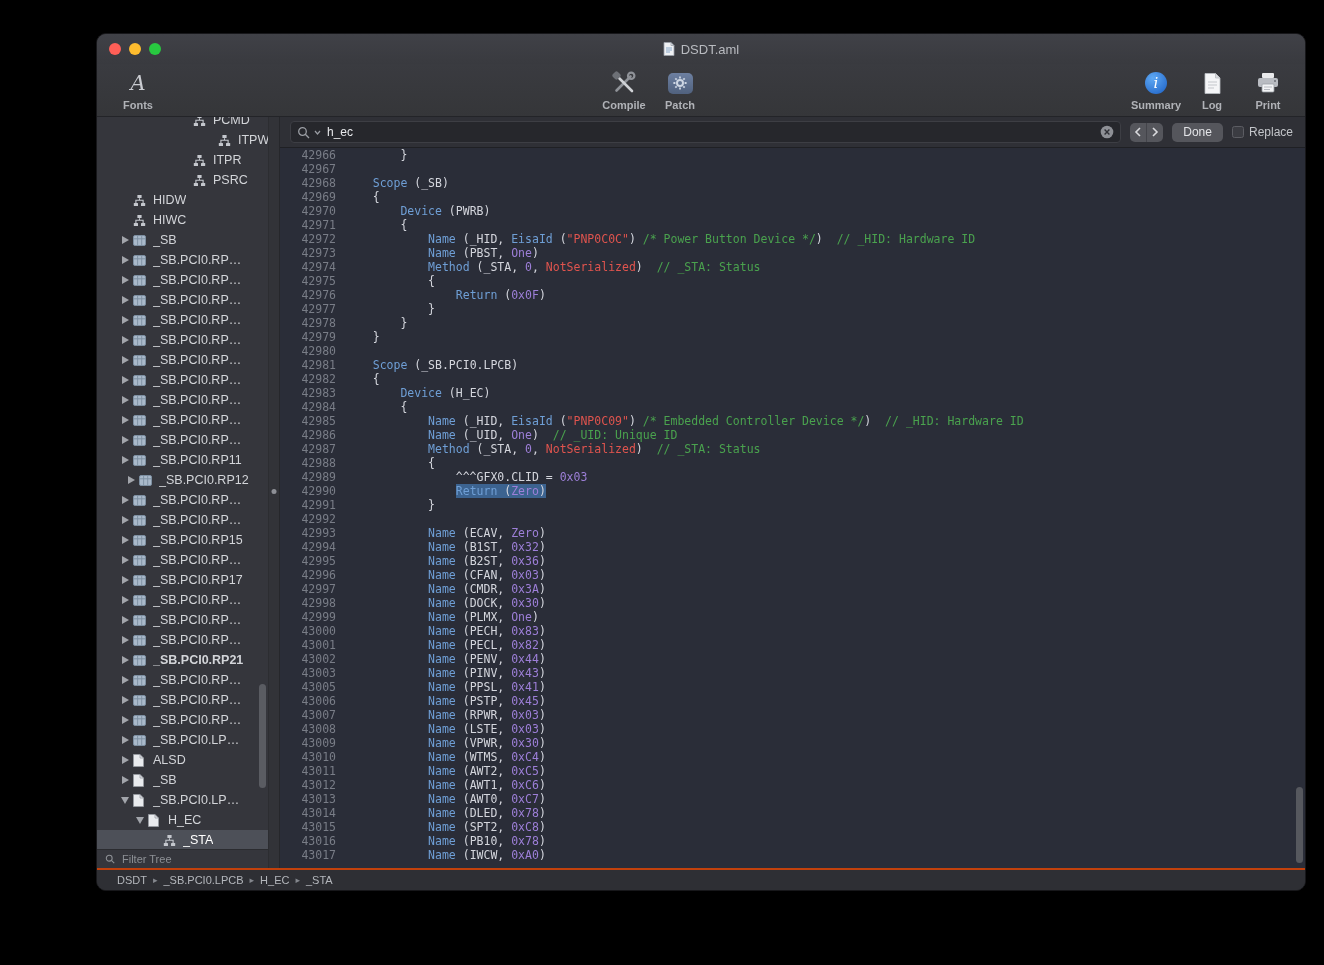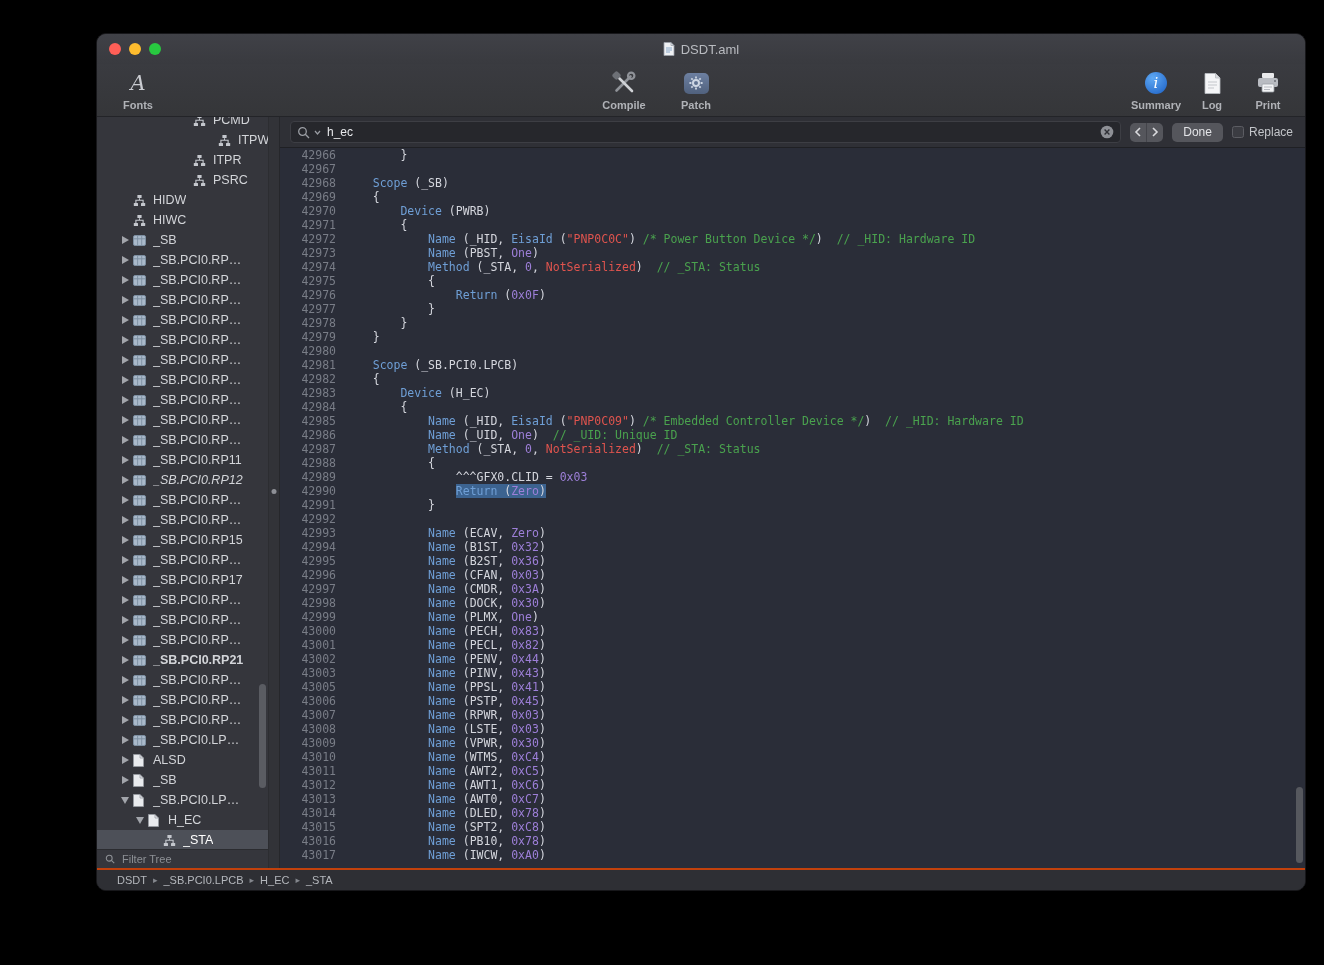--- a/index.html
+++ b/index.html
@@ -13,21 +13,21 @@
   .traffic{display:flex;gap:8px;margin-left:12px;z-index:2;}
   .light{width:12px;height:12px;border-radius:50%;}
   .title-center{position:absolute;left:0;right:0;top:0;bottom:0;display:flex;justify-content:center;align-items:center;gap:6px;color:#b9bbc0;font-size:13px;}
 
   
   .toolbar{height:52px;flex:0 0 auto;background:linear-gradient(#3a3b40,#353639);border-bottom:1px solid #232428;display:flex;align-items:center;position:relative;}
   .tb-item{display:flex;flex-direction:column;align-items:center;gap:2px;width:54px;cursor:default;}
   .tb-icon{height:27px;display:flex;align-items:center;justify-content:center;}
   .tb-label{font-size:11px;color:#b0b2b7;font-weight:bold;}
   .tb-left{margin-left:14px;display:flex;}
-  .tb-center{position:absolute;left:500px;display:flex;gap:18px;}
+  .tb-center{position:absolute;left:500px;display:flex;gap:2px;}
   .tb-right{margin-left:auto;margin-right:10px;display:flex;gap:2px;}
   .fonts-glyph{font-family:"DejaVu Serif",serif;font-style:italic;font-size:21px;color:#caccd1;line-height:1;}
   .patch-box{width:25px;height:21px;border-radius:5px;background:linear-gradient(#6d80a1,#50617e);display:flex;align-items:center;justify-content:center;}
   .summary-circle{width:22px;height:22px;border-radius:50%;background:radial-gradient(circle at 35% 28%,#5fa9f4,#1b5fc4);display:flex;align-items:center;justify-content:center;}
   .summary-glyph{font-family:"DejaVu Serif",serif;font-style:italic;font-size:15px;color:#fff;line-height:1;}
 
   
   .body-row{flex:1;display:flex;min-height:0;}
 
   
@@ -395,21 +395,21 @@
                 <span class="tri-c"></span>
               </span>
               <span class="tree-icon">
                 <svg width="13" height="11" viewBox="0 0 13 11">
                   <rect x="0.5" y="0.5" width="12" height="10" rx="1.5" fill="#a9b9ca" stroke="#7d8fa1"></rect>
                   <path d="M0.5 3.8h12M4.6 0.5v10M8.7 0.5v10" stroke="#7d8fa1" stroke-width="0.9" fill="none"></path>
                 </svg>
               </span>
               <span class="tree-label">_SB.PCI0.RP11</span>
             </div>
-            <div class="tree-row" style="padding-left: 20px; font-style: italic;">
+            <div class="tree-row" style="padding-left: 26px;">
               <span class="disc">
                 <span class="tri-c"></span>
               </span>
               <span class="tree-icon">
                 <svg width="13" height="11" viewBox="0 0 13 11">
                   <rect x="0.5" y="0.5" width="12" height="10" rx="1.5" fill="#a9b9ca" stroke="#7d8fa1"></rect>
                   <path d="M0.5 3.8h12M4.6 0.5v10M8.7 0.5v10" stroke="#7d8fa1" stroke-width="0.9" fill="none"></path>
                 </svg>
               </span>
               <span class="tree-label">_SB.PCI0.RP12</span>

